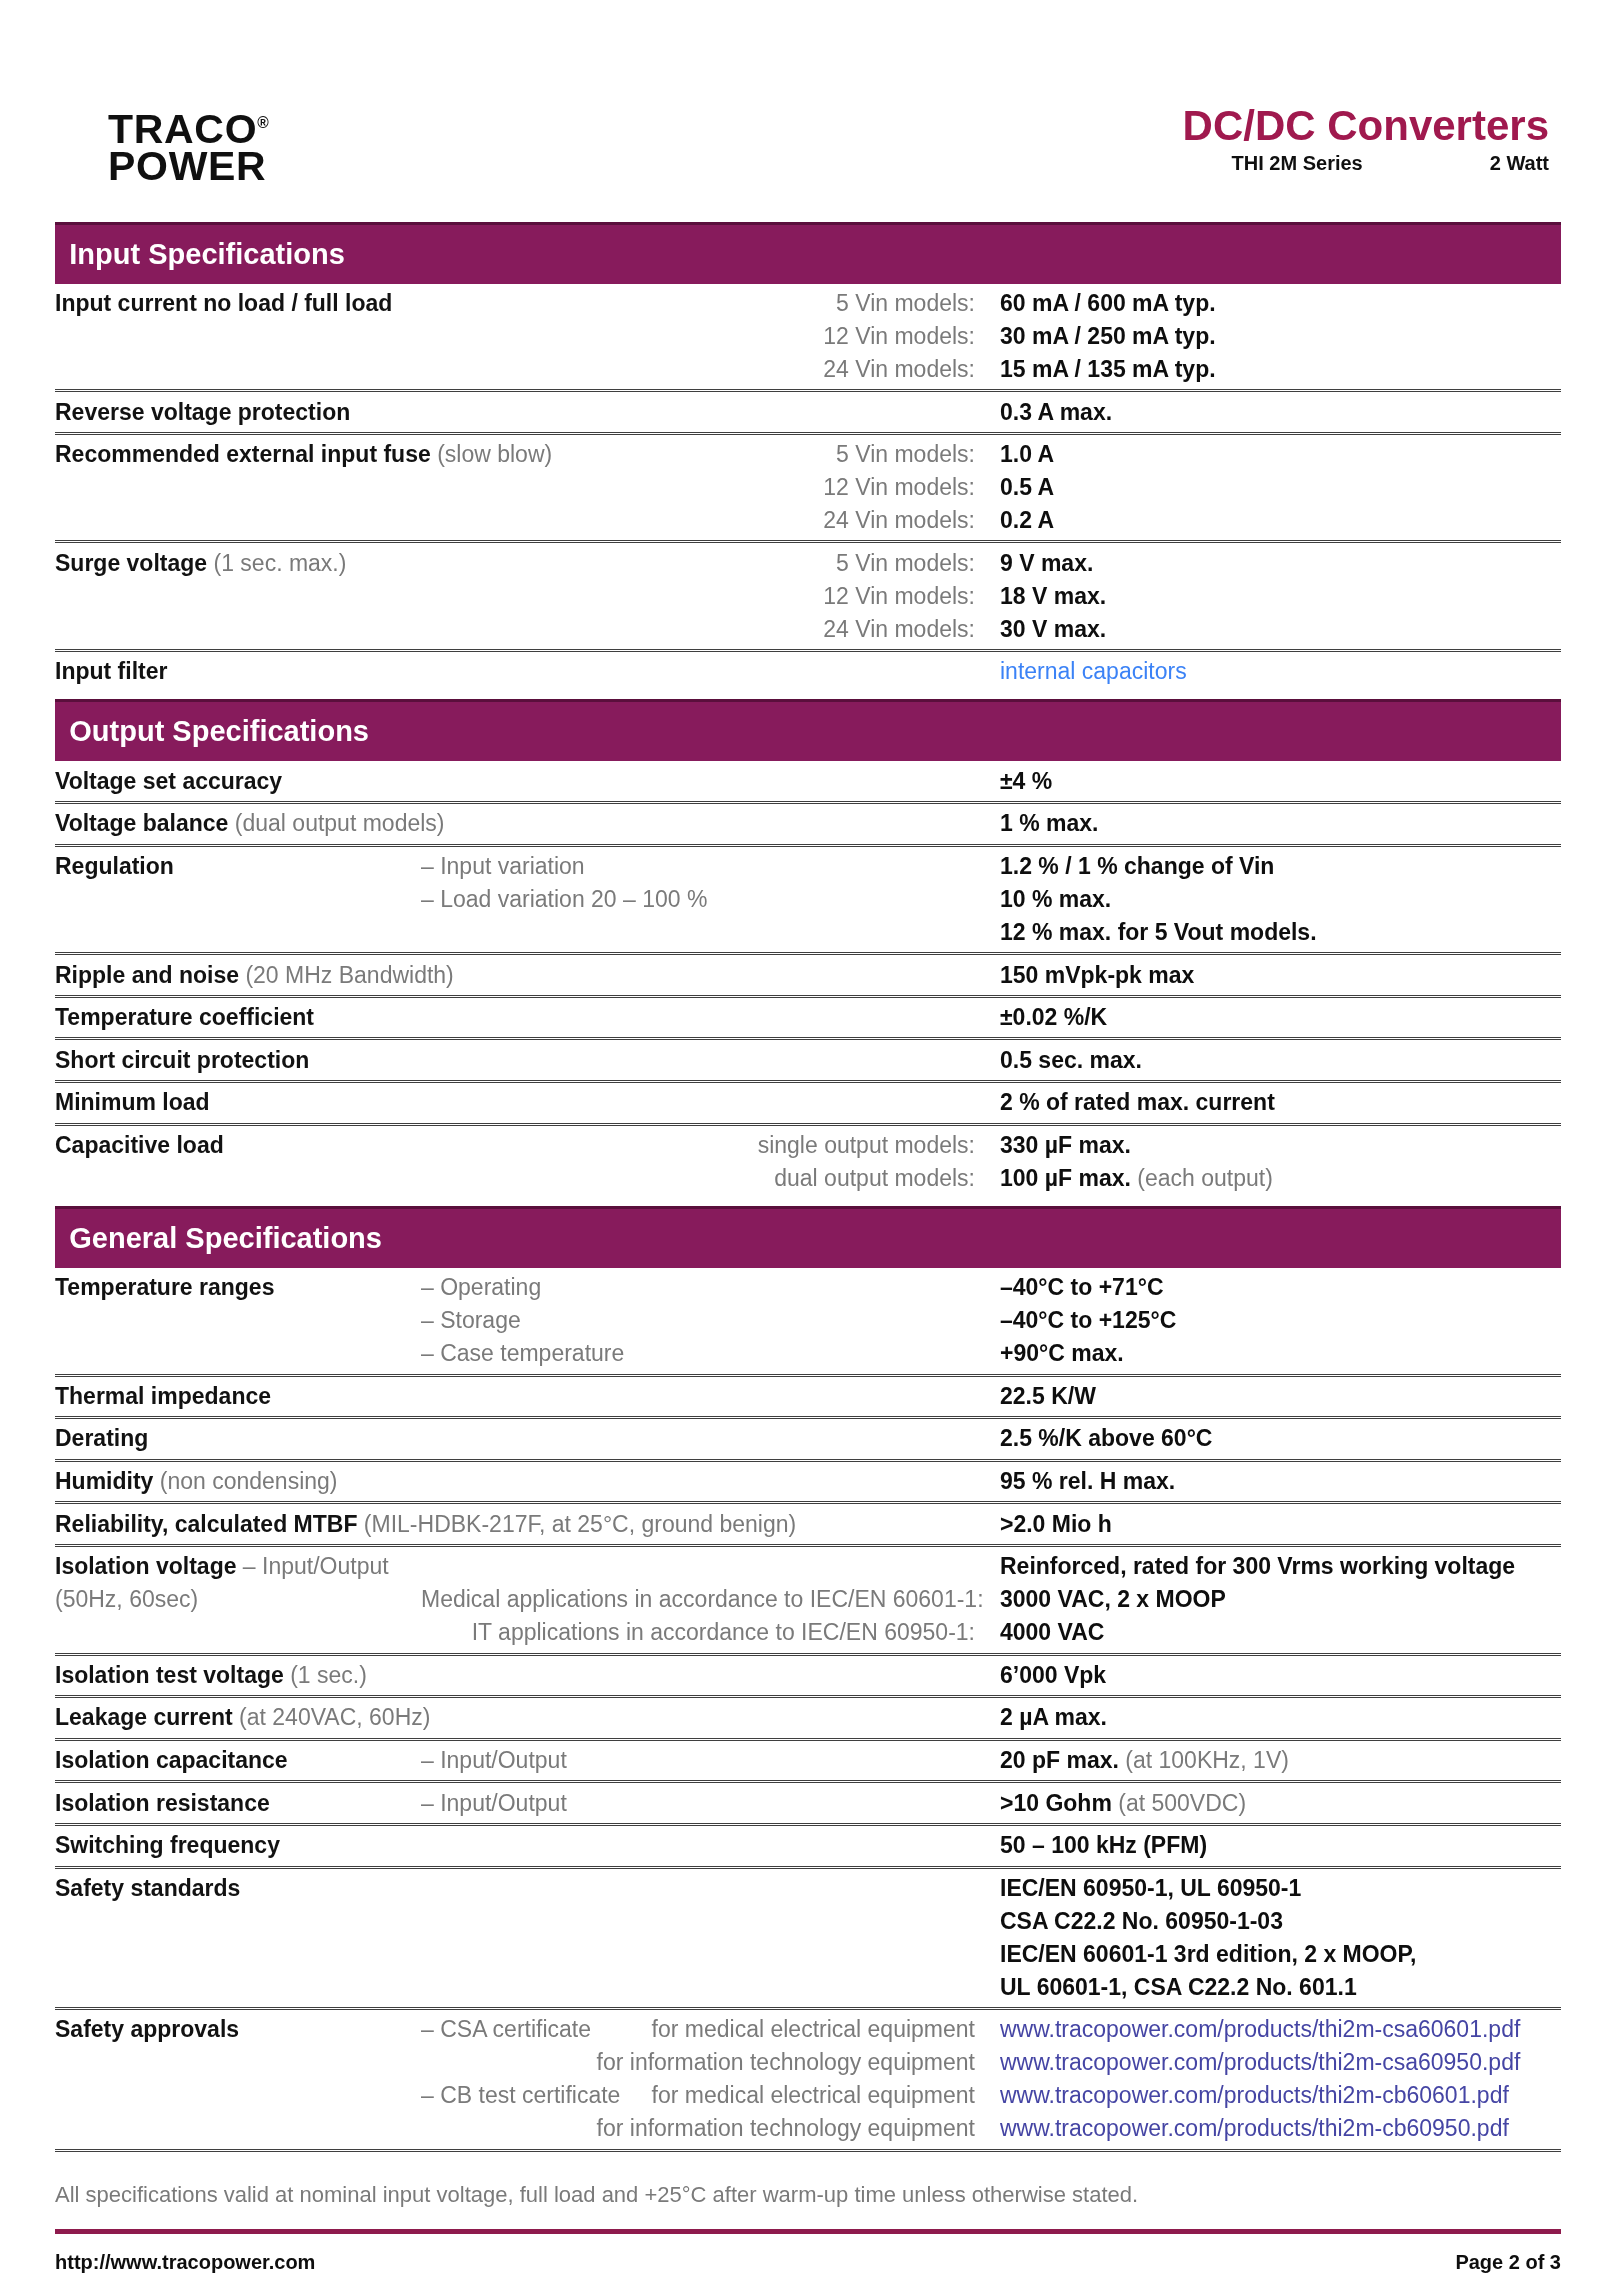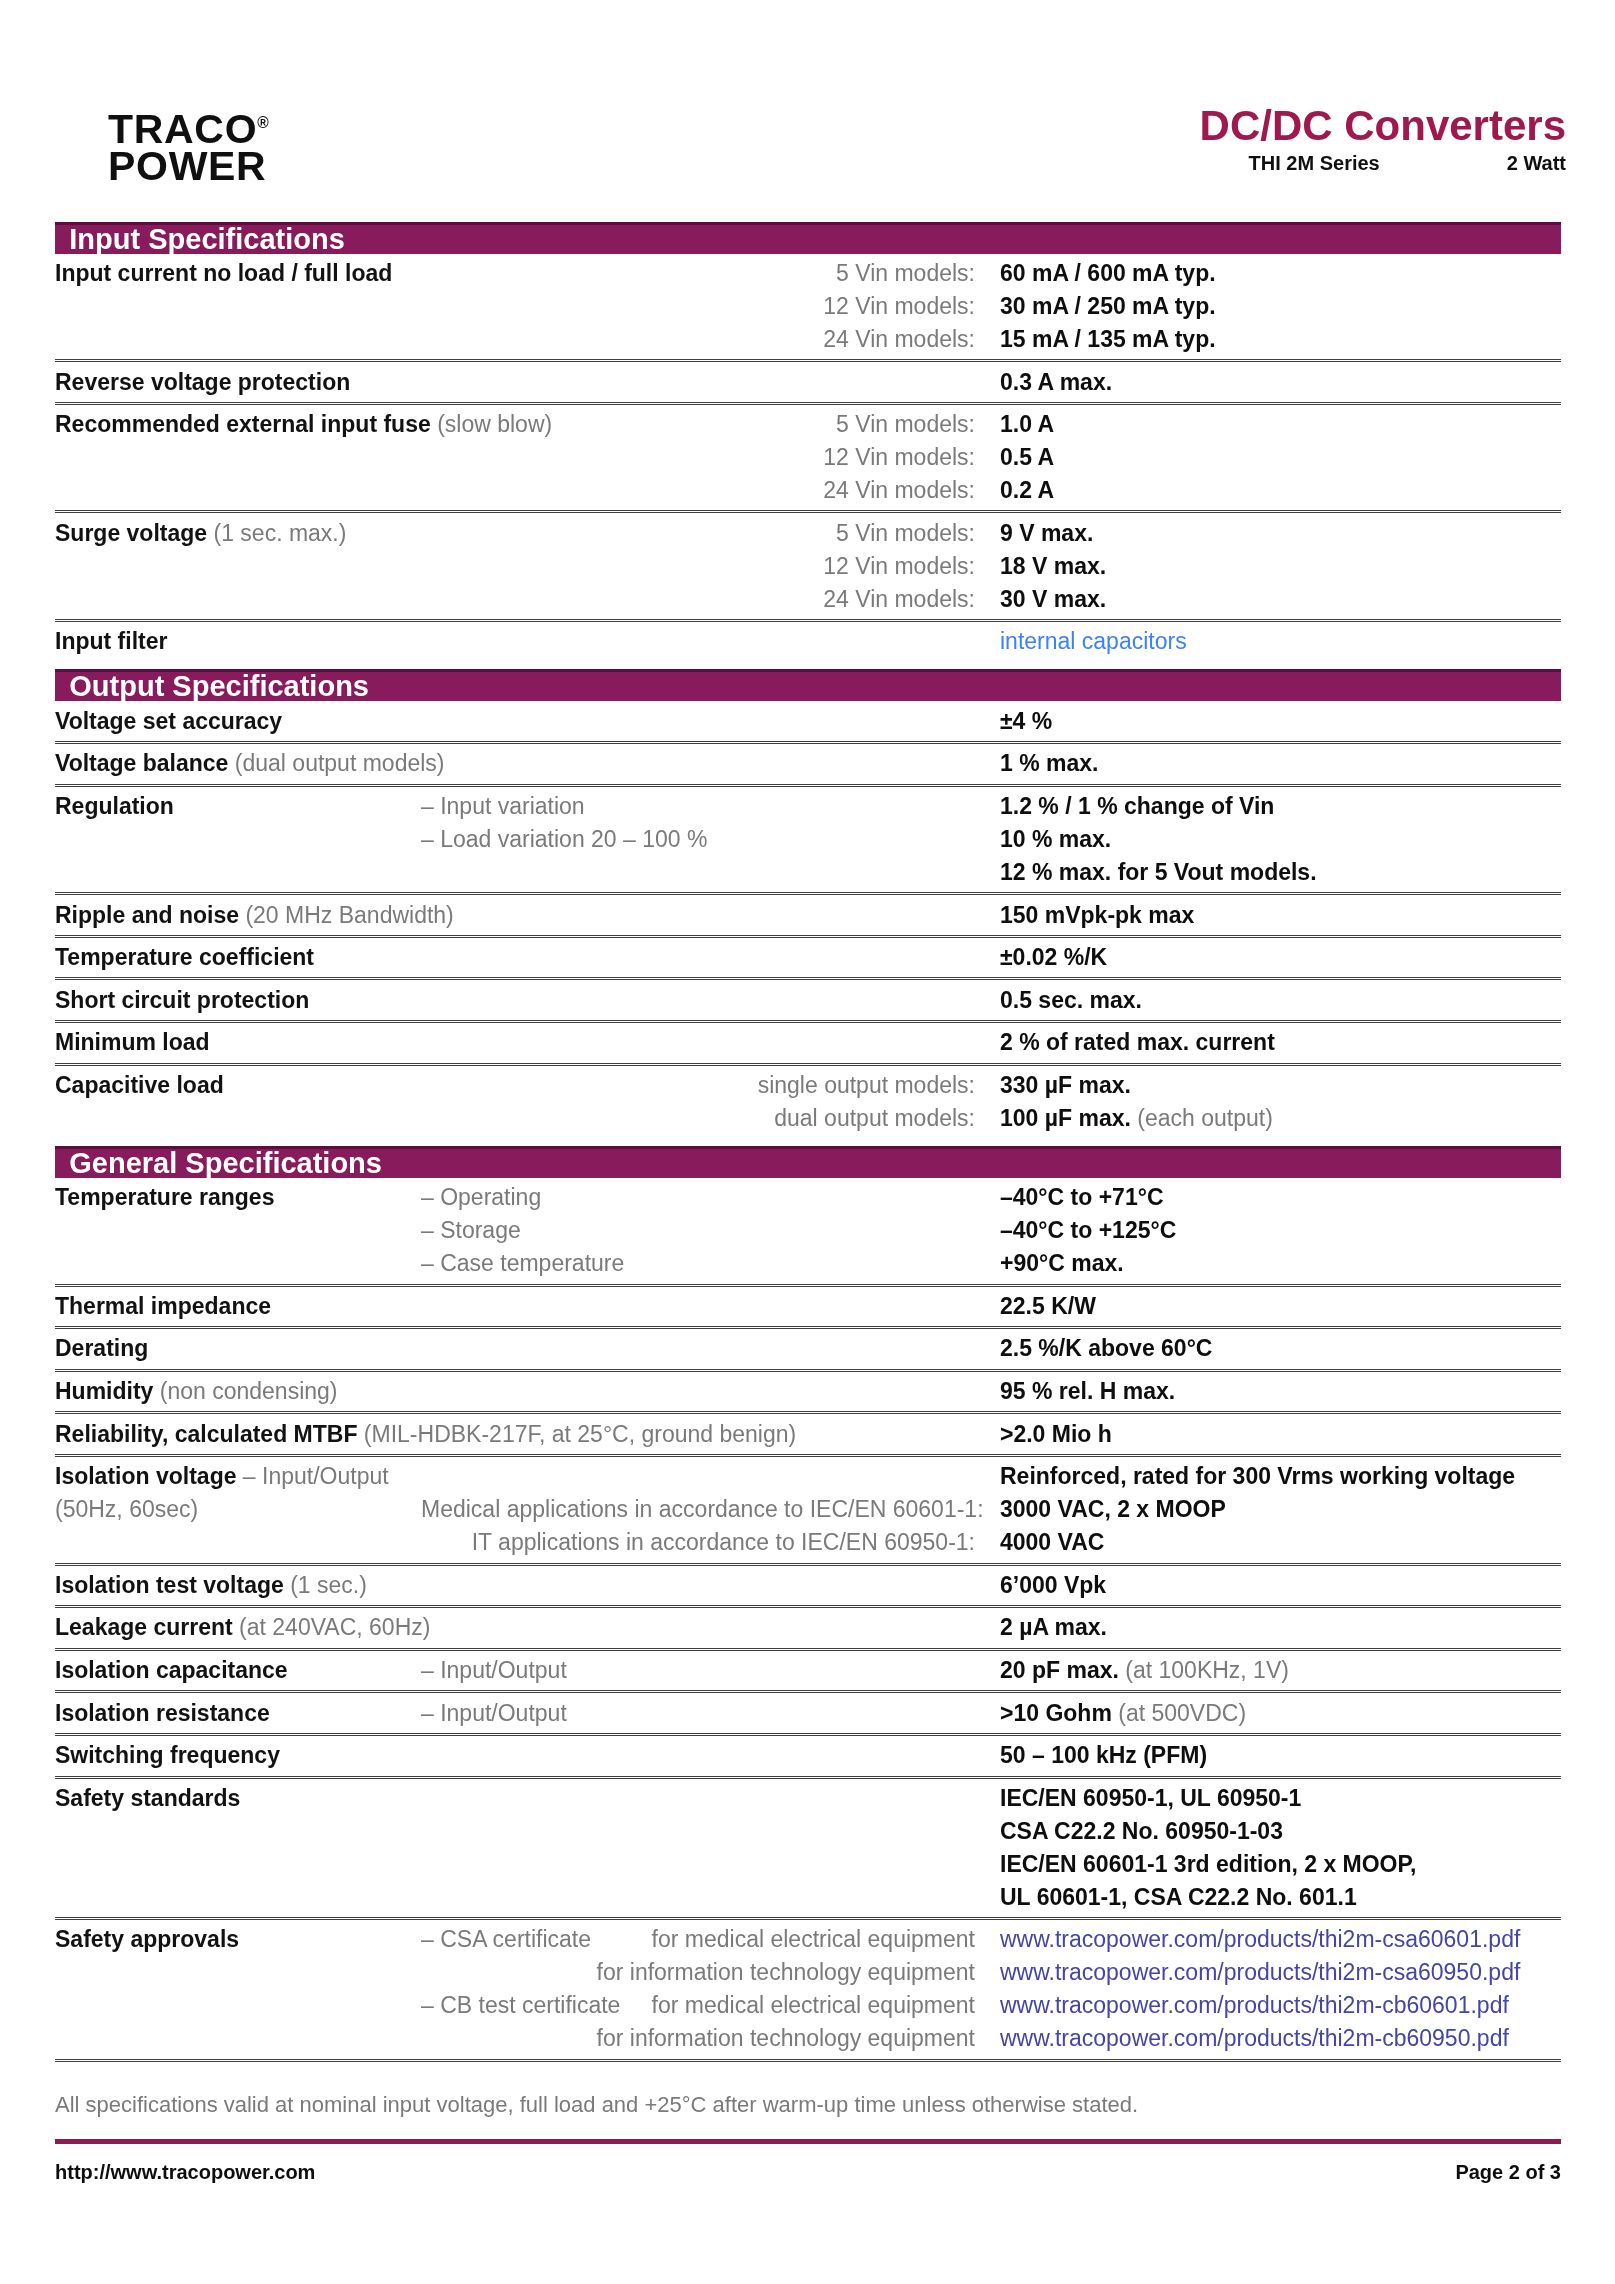--- a/index.html
+++ b/index.html
@@ -14,30 +14,30 @@
   *{box-sizing:border-box;}
   html,body{margin:0;padding:0;}
   body{
     width:1616px;height:2284px;
     background:#ffffff;color:var(--ink);
     font-family:"Liberation Sans",sans-serif;
     overflow:hidden;
   }
   
   .header{display:flex;justify-content:space-between;align-items:flex-start;
-          padding:104px 50px 0 108px;gap:23px;}
+          padding:104px 67px 0 108px;gap:23px;}
   .logo{font-weight:bold;font-size:41px;line-height:37px;letter-spacing:0.7px;color:#101010;}
   .logo sup{font-size:15.6px;vertical-align:super;font-weight:bold;}
   .brand-right{text-align:right;margin-top:1.3px;}
   .brand-title{font-size:42px;font-weight:bold;color:var(--title);line-height:1.02;}
   .brand-sub{display:flex;justify-content:flex-end;gap:127px;font-size:20px;
              font-weight:bold;color:#101010;margin-top:3.9px;}
   
   .table-wrap{margin:37px 55px 0 55px;}
-  .section-bar{height:32px;background:var(--accent);color:#fff;font-weight:bold;
+  .section-bar{height:62px;background:var(--accent);color:#fff;font-weight:bold;
                font-size:29px;display:flex;align-items:center;padding-left:14.3px;
                border-top:3.3px solid var(--accent-edge);margin-top:7.8px;}
   .section-bar.first{margin-top:0;}
   .section{padding:0;}
   .row{padding:3.3px 0;}
   .row + .row{border-top:3.3px double #3f3f3f;}
   .line{display:grid;grid-template-columns:366px 579px 1fr;}
   .line > div{line-height:33px;font-size:23px;}
   .c1{white-space:nowrap;}
   .c2{display:flex;padding-right:25px;white-space:nowrap;}

